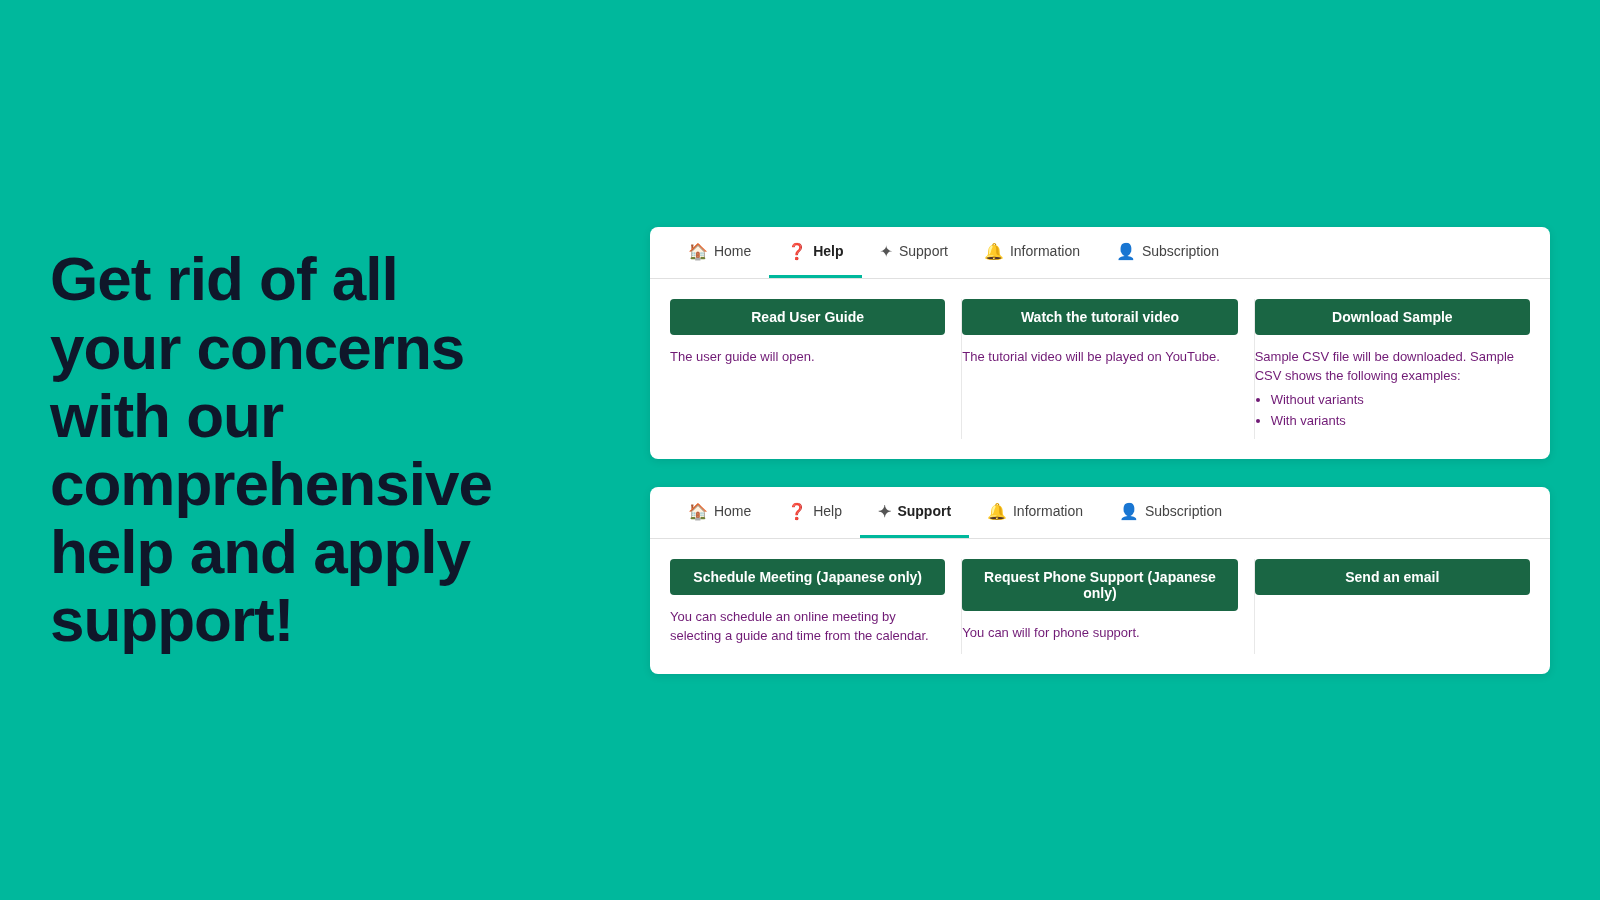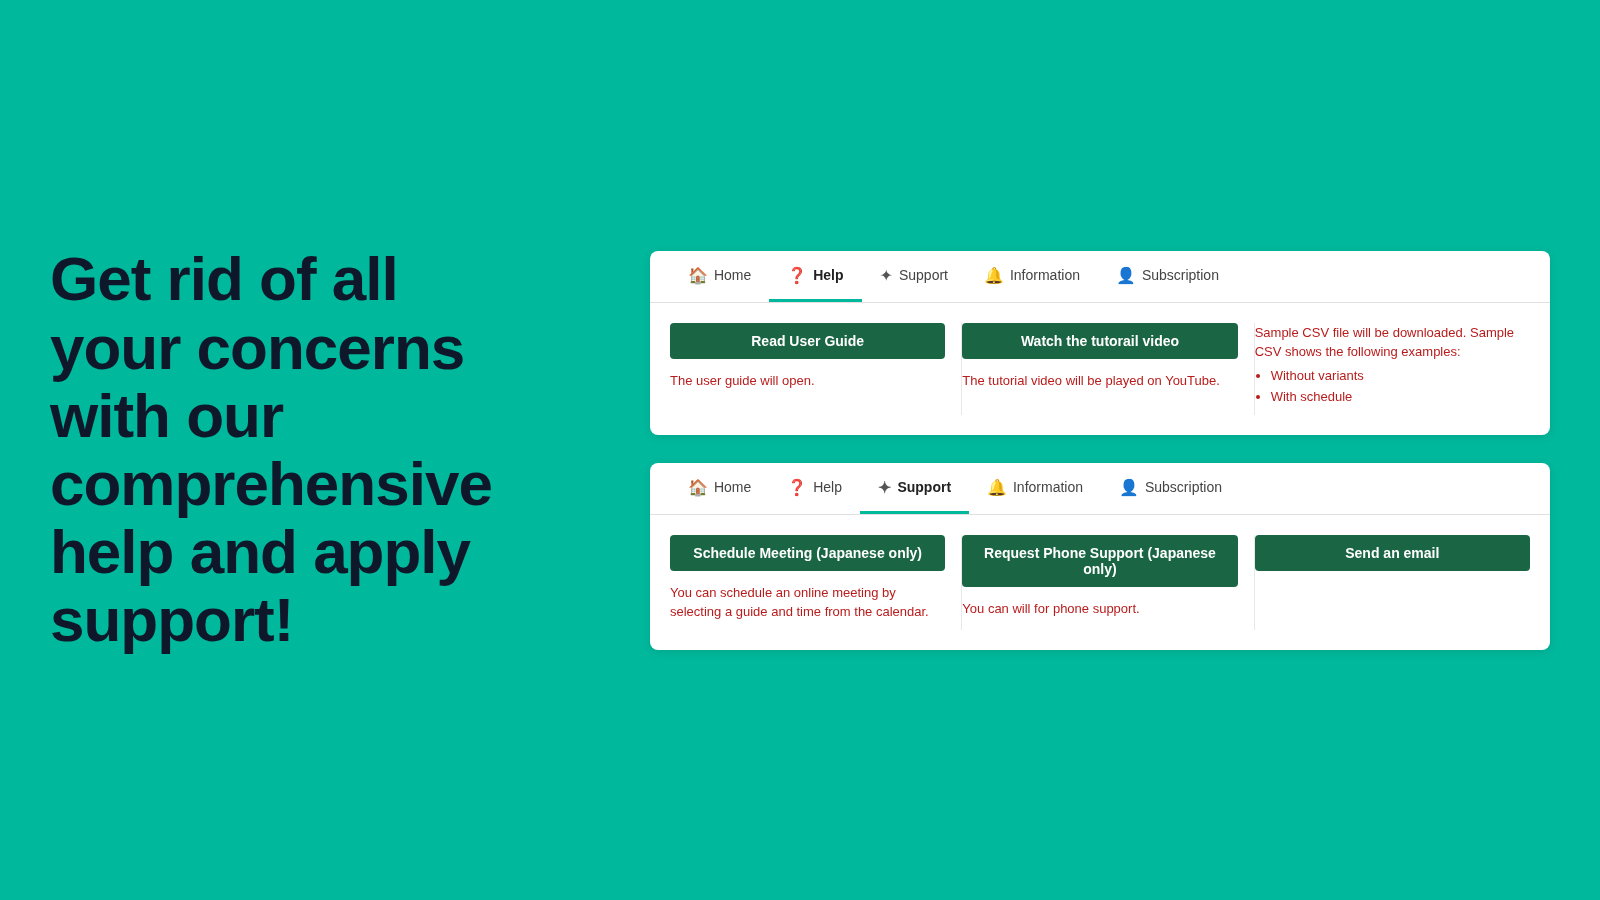--- a/index.html
+++ b/index.html
@@ -113,21 +113,21 @@
       padding: 10px 14px;
       font-size: 14px;
       font-weight: 600;
       cursor: pointer;
       text-align: center;
       margin-bottom: 12px;
     }
 
     .section-desc {
       font-size: 13px;
-      color: #b91c1c;
+      color: #701a75;
       line-height: 1.5;
     }
 
     .section-desc ul {
       margin-top: 4px;
       margin-left: 16px;
     }
 
     .section-desc ul li {
       margin-top: 2px;
@@ -178,25 +178,26 @@
         <button class="action-btn">Read User Guide</button>
         <p class="section-desc">The user guide will open.</p>
       </div>
 
       <div class="card-section">
         <button class="action-btn">Watch the tutorail video</button>
         <p class="section-desc">The tutorial video will be played on YouTube.</p>
       </div>
 
       <div class="card-section">
+        <button class="action-btn">Download Sample</button>
         <div class="section-desc">
           <span>Sample CSV file will be downloaded. Sample CSV shows the following examples:</span>
           <ul>
             <li>Without variants</li>
-            <li>With schedule</li>
+            <li>With variants</li>
           </ul>
         </div>
       </div>
     </div>
   </div>
 
   <div class="card">
     <nav class="card-nav">
       <a class="nav-item">
         <span class="nav-icon">🏠</span>

